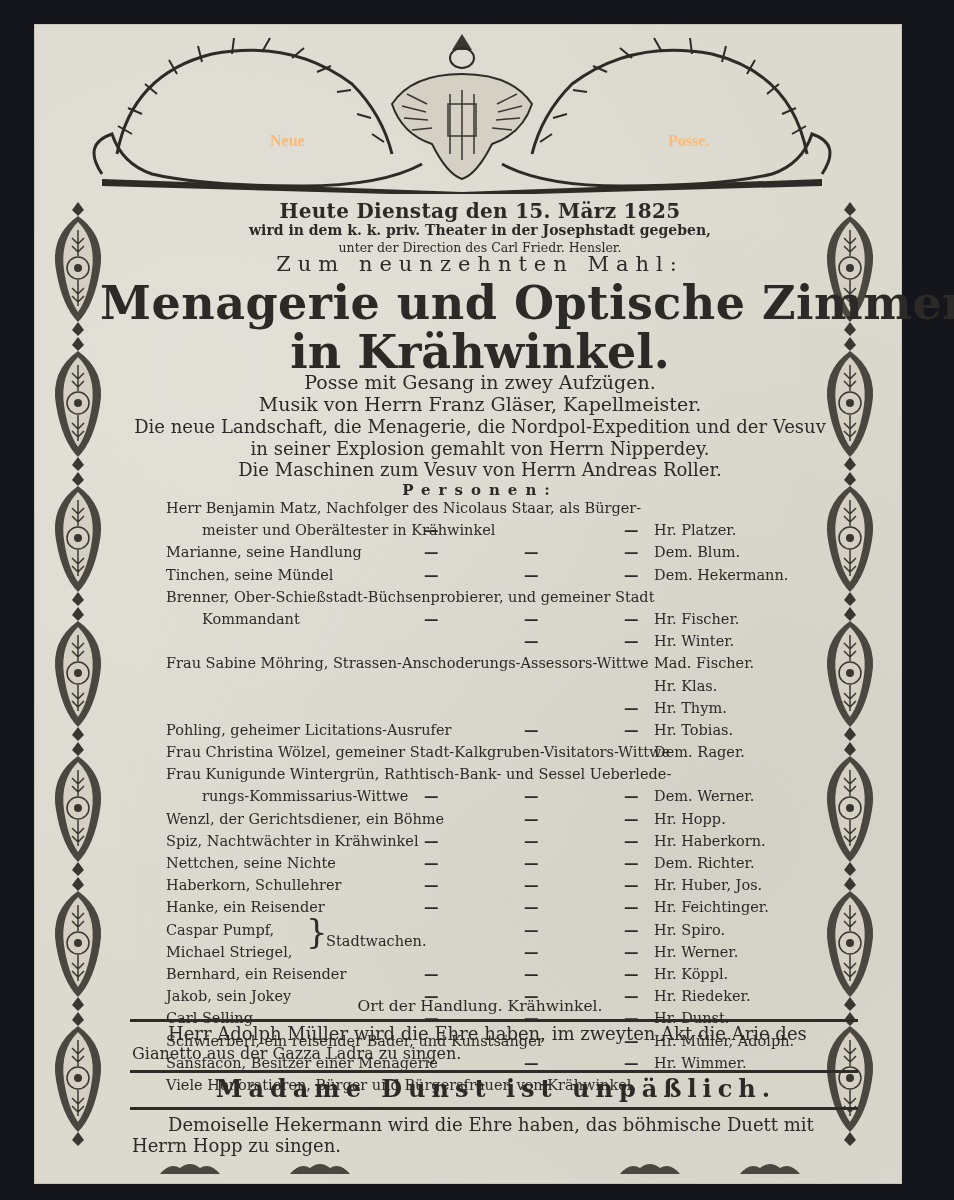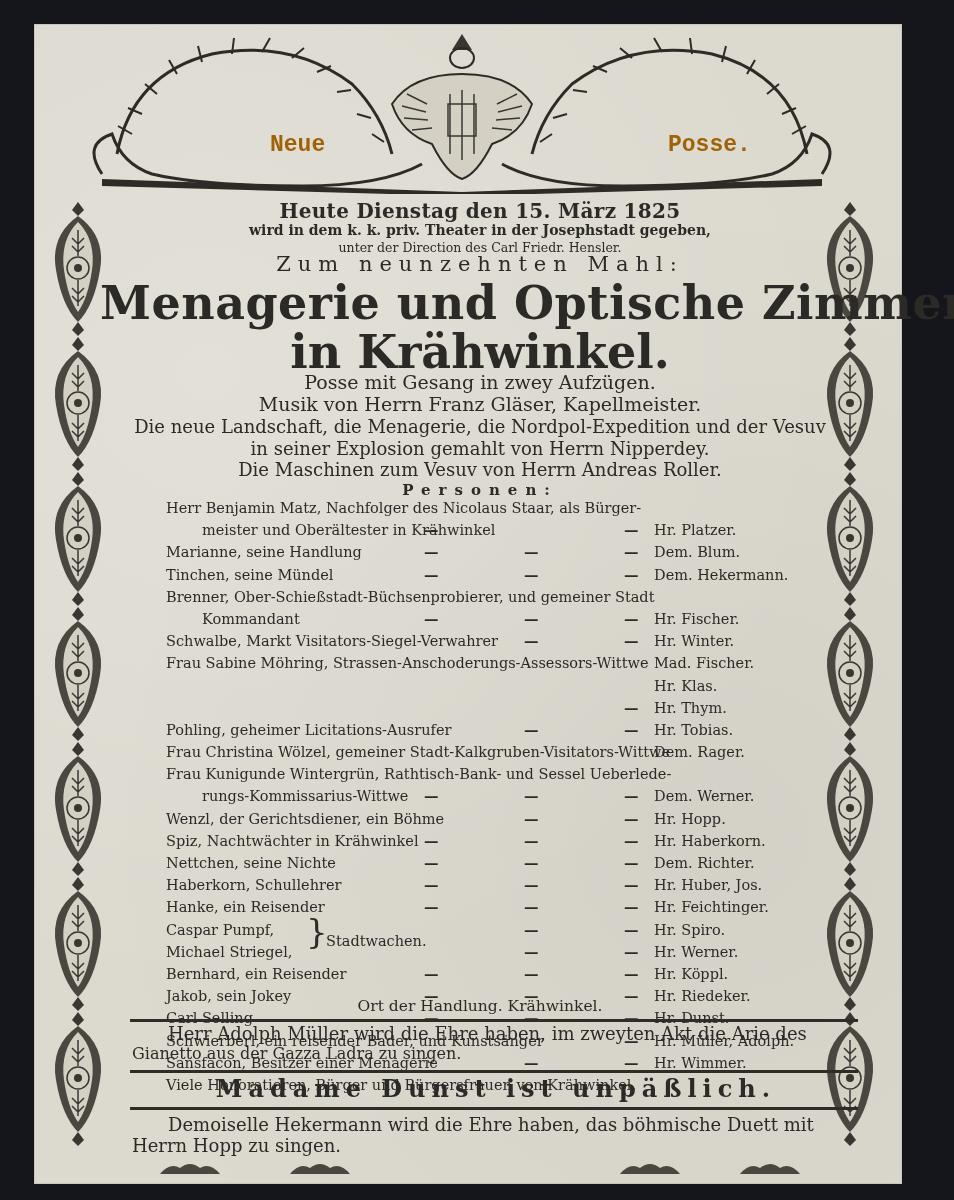--- a/index.html
+++ b/index.html
@@ -13,22 +13,22 @@
     position:absolute; left:34px; top:24px; width:868px; height:1160px;
     background:#dcd9cf;
     background-image:
       radial-gradient(circle at 20% 30%, rgba(255,255,255,0.18), transparent 60%),
       radial-gradient(circle at 80% 70%, rgba(0,0,0,0.04), transparent 60%);
     box-shadow: 0 0 0 1px #c9c5b8 inset;
   }
   
   .header-orn { position:absolute; left:62px; top:14px; width:800px; height:180px; }
   .header-word {
-    position:absolute; font-family:Liberation Mono, monospace; font-weight:bold;
-    font-size:23px; color:#a16207;
+    position:absolute; font-family:Liberation Serif, serif; font-weight:bold;
+    font-size:16px; color:#fdba74;
   }
   
   .side-col { position:absolute; top:200px; width:56px; height:960px; }
   .side-col.left { left:50px; }
   .side-col.right { left:822px; }
   
   .center { position:absolute; left:100px; width:760px; text-align:center; color:#2c2a27; }
   .line { white-space:nowrap; }
   .l-date { top:199px; font-size:20px; font-weight:bold; letter-spacing:0.3px; }
   .l-theatre { top:222px; font-size:14px; font-weight:bold; }
@@ -180,21 +180,20 @@
       <span class="cast-role">Brenner, Ober-Schießstadt-Büchsenprobierer, und gemeiner Stadt</span>
     </div>
     <div class="cast-row">
       <span class="cast-role indent">Kommandant</span>
       <span class="dash d1">—</span>
       <span class="dash d2">—</span>
       <span class="dash d3">—</span>
       <span class="cast-actor">Hr. Fischer.</span>
     </div>
     <div class="cast-row">
-      <span class="cast-role">Schwalbe, Markt Visitators-Siegel-Verwahrer</span>
       <span class="dash d2">—</span>
       <span class="dash d3">—</span>
       <span class="cast-actor">Hr. Winter.</span>
     </div>
     <div class="cast-row">
       <span class="cast-role">Frau Sabine Möhring, Strassen-Anschoderungs-Assessors-Wittwe</span>
       <span class="cast-actor">Mad. Fischer.</span>
     </div>
     <div class="cast-row">
       <span class="cast-actor">Hr. Klas.</span>

